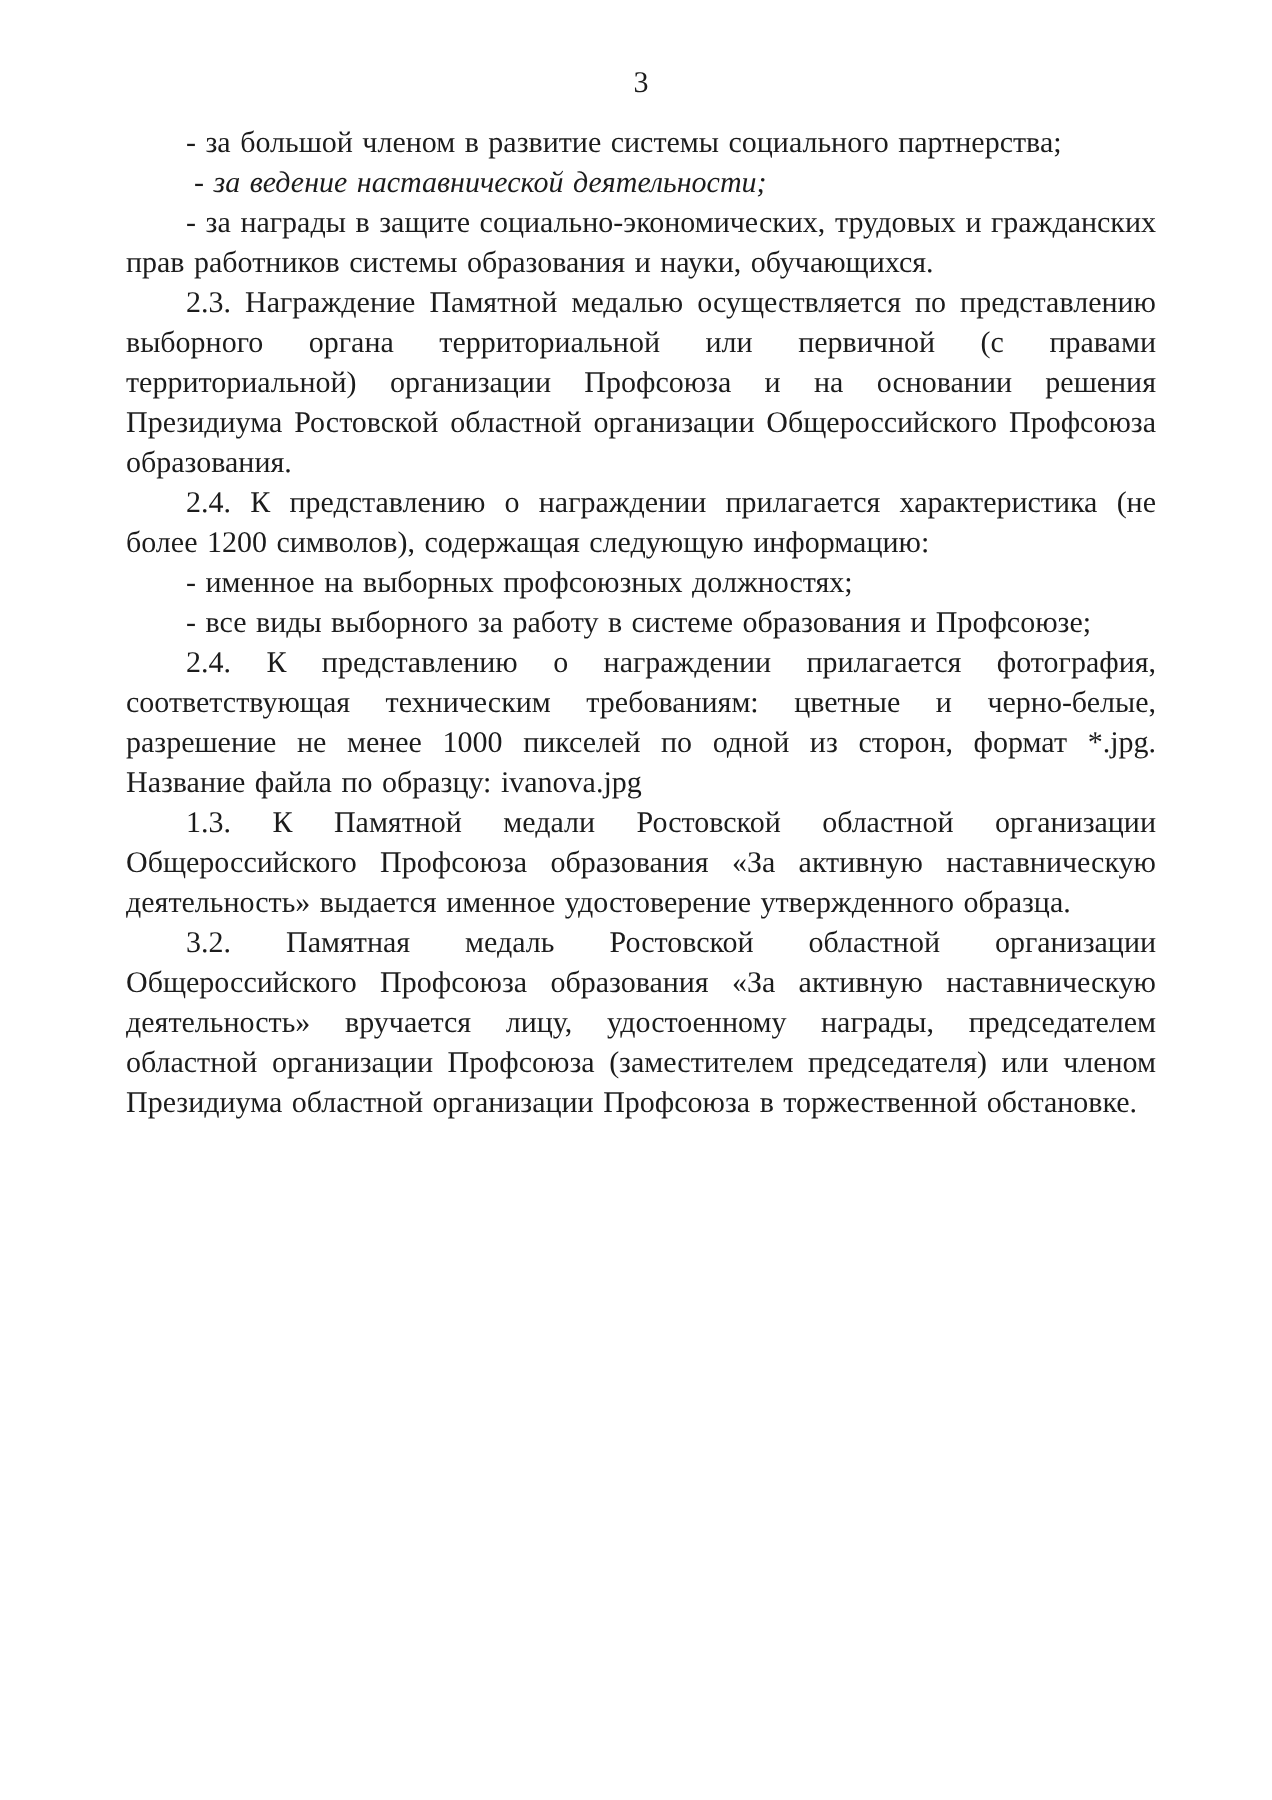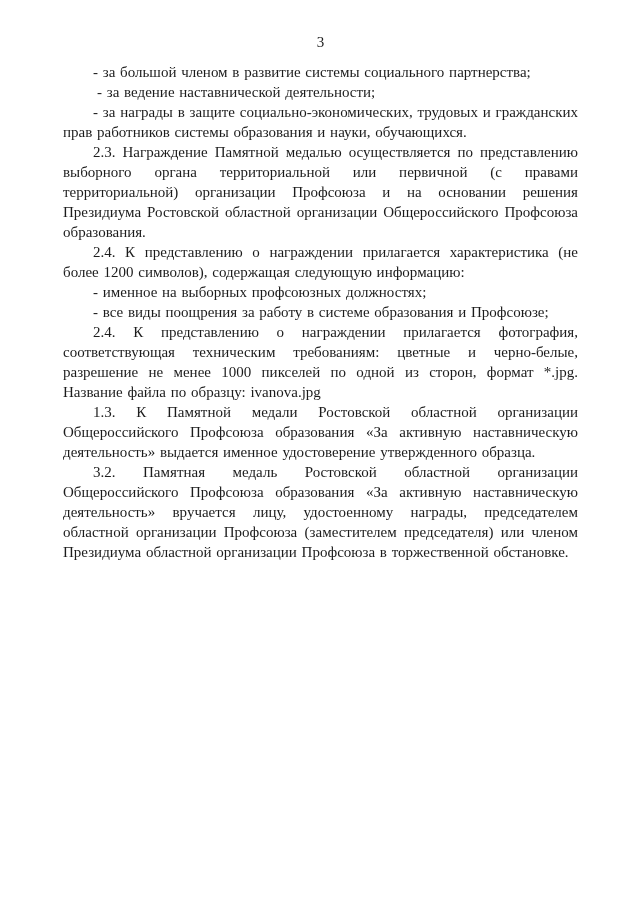--- a/index.html
+++ b/index.html
@@ -25,20 +25,21 @@
     margin-bottom: 10px;
   }
   .body-text p {
     margin: 0;
     text-align: justify;
     text-indent: 30px;
     word-spacing: 1px;
   }
   .body-text p.extra-indent {
     text-indent: 34px;
+    font-style: italic;
   }
   .section-heading {
     margin: 20px 0 0 0 !important;
     text-align: center !important;
     text-indent: 0 !important;
   }
 </style>
 </head>
 <body>
 
@@ -54,21 +55,21 @@
 
     <p>- за награды в защите социально-экономических, трудовых и гражданских прав работников системы образования и науки, обучающихся.</p>
 
     <p>2.3. Награждение Памятной медалью осуществляется по представлению выборного органа территориальной или первичной (с правами территориальной) организации Профсоюза и на основании решения Президиума Ростовской областной организации Общероссийского Профсоюза образования.</p>
 
     <p>2.4. К представлению о награждении прилагается характеристика (не более 1200 символов), содержащая следующую информацию:</p>
 
 
     <p>- именное на выборных профсоюзных должностях;</p>
 
-    <p>- все виды поощрения за работу в системе образования и Профсоюзе;</p>
+    <p>- все виды выборного за работу в системе образования и Профсоюзе;</p>
 
 
     <p>2.4. К представлению о награждении прилагается фотография, соответствующая техническим требованиям: цветные и черно-белые, разрешение не менее 1000 пикселей по одной из сторон, формат *.jpg. Название файла по образцу: ivanova.jpg</p>
 
 
     <p>1.3. К Памятной медали Ростовской областной организации Общероссийского Профсоюза образования «За активную наставническую деятельность» выдается именное удостоверение утвержденного образца.</p>
 
     <p>3.2. Памятная медаль Ростовской областной организации Общероссийского Профсоюза образования «За активную наставническую деятельность» вручается лицу, удостоенному награды, председателем областной организации Профсоюза (заместителем председателя) или членом Президиума областной организации Профсоюза в торжественной обстановке.</p>
 
   </div>

